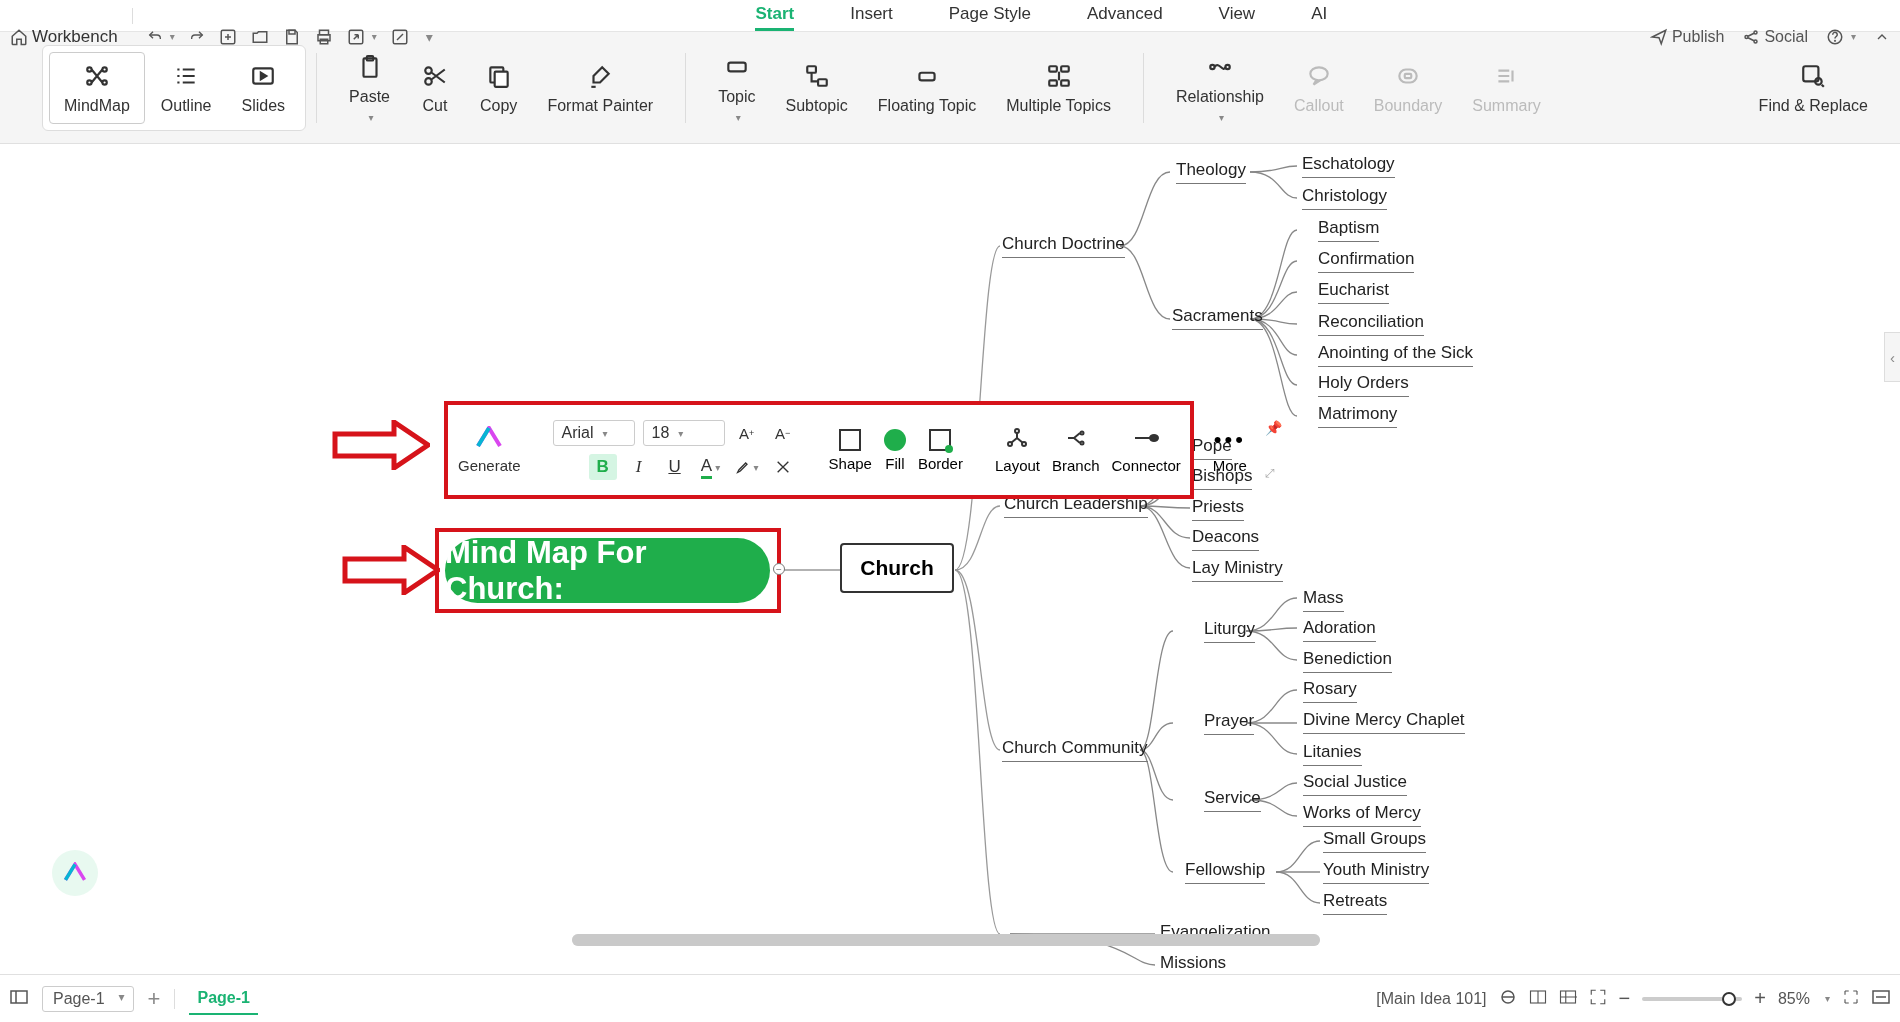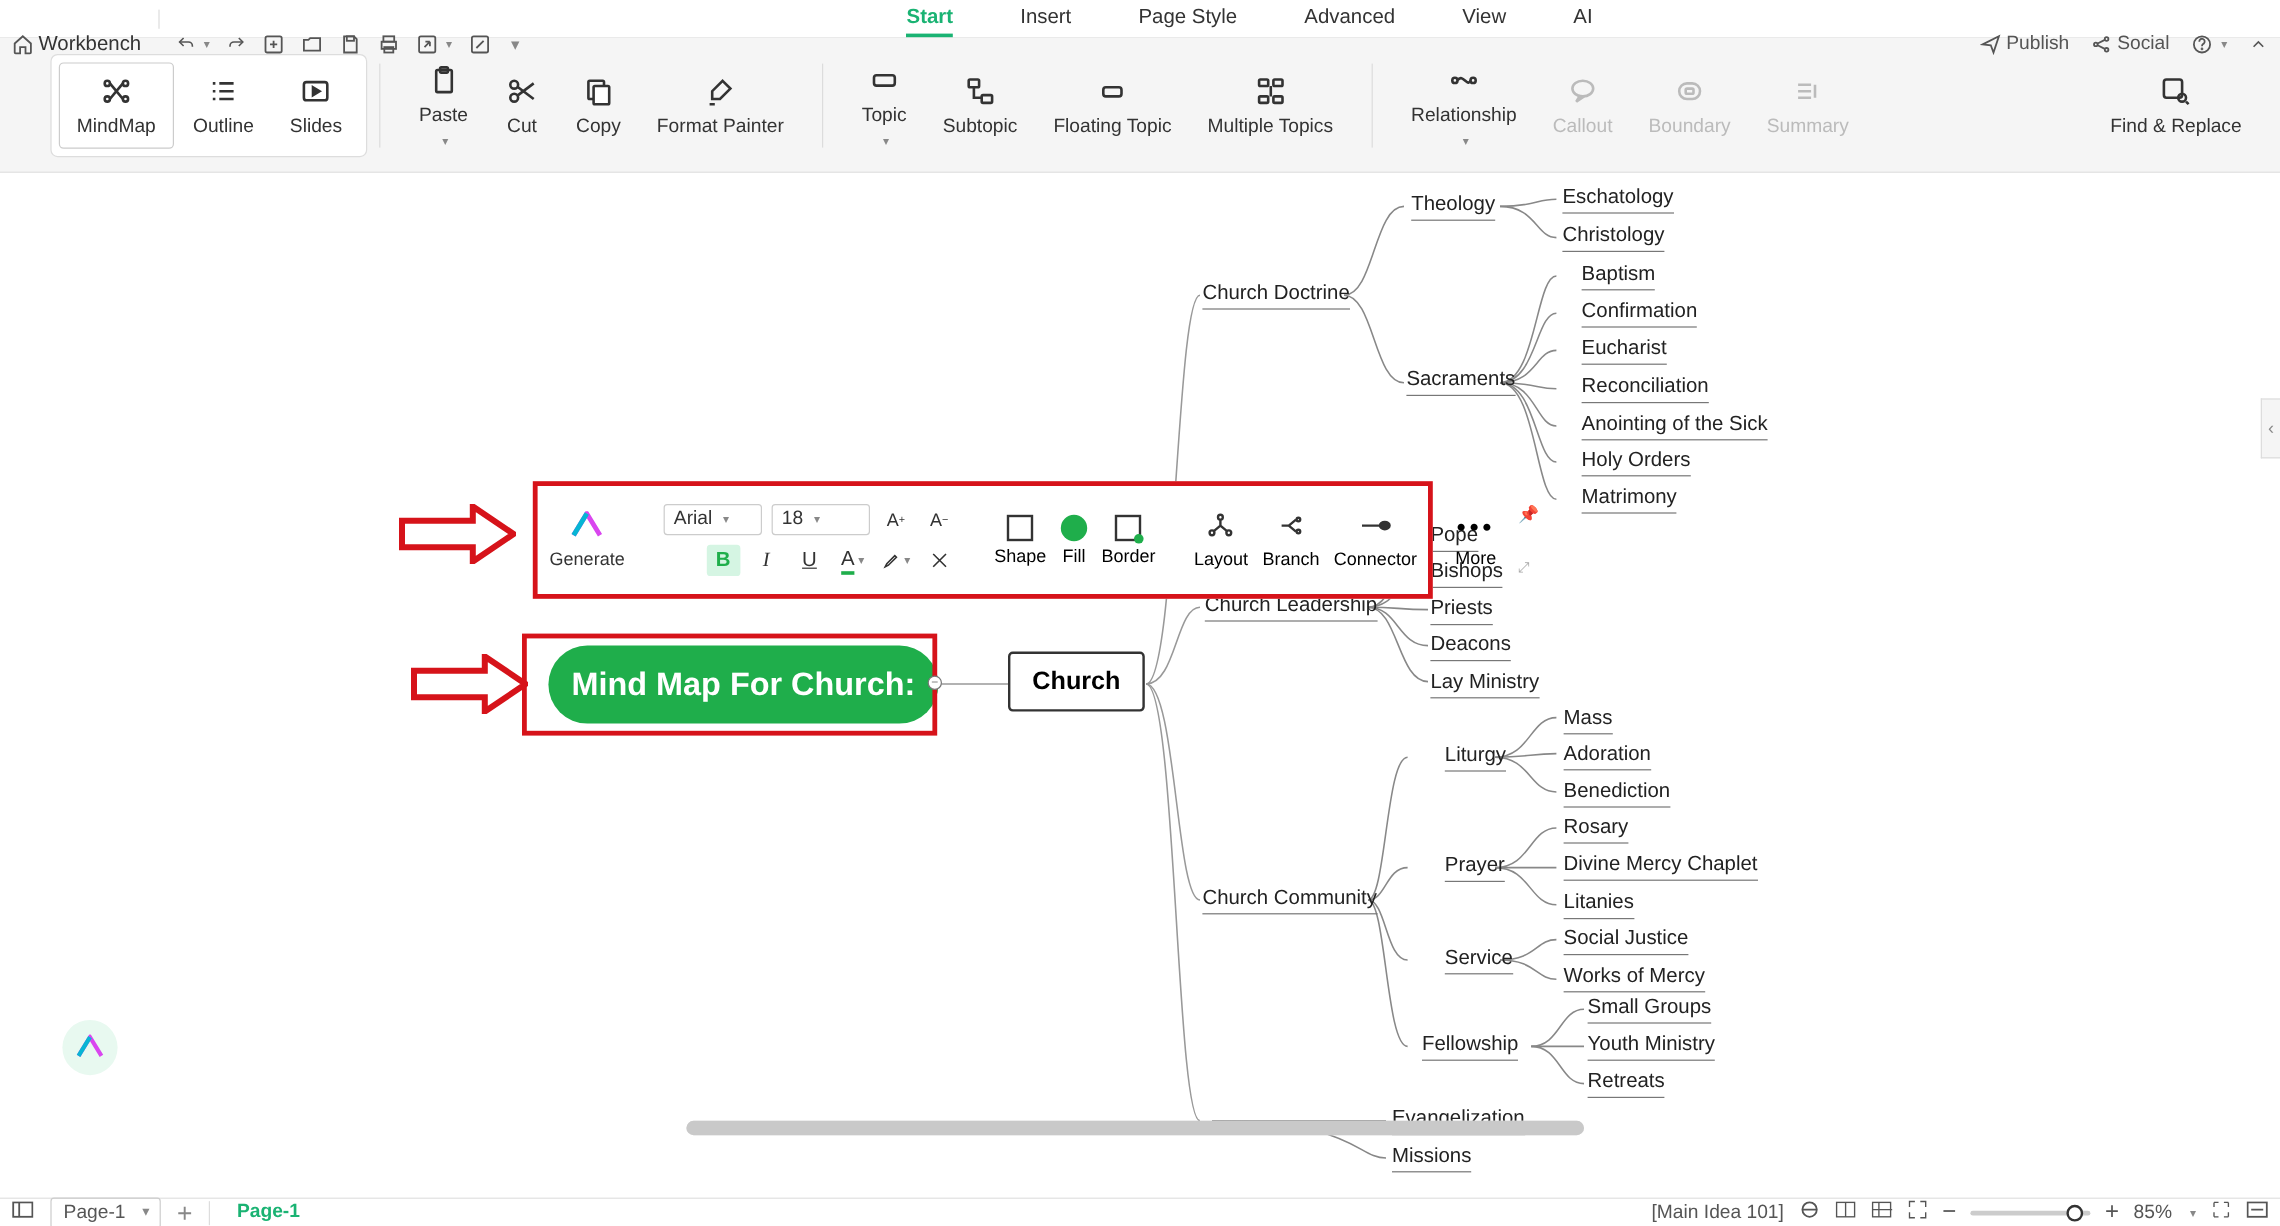--- a/index.html
+++ b/index.html
@@ -28,21 +28,21 @@
 .ribbon-spacer{flex:1;}
 
 
 .canvas{position:absolute;left:0;right:0;top:148px;bottom:36px;background:#fff;overflow:hidden;}
 .mm{position:absolute;left:0;top:0;width:1900px;height:850px;}
 .float-toolbar{position:absolute;left:444px;top:253px;width:750px;height:98px;background:#fff;border:4px solid #d6131a;display:flex;align-items:center;padding:6px 10px;gap:12px;}
 .ft-redbox{position:absolute;left:435px;top:380px;width:346px;height:85px;border:4px solid #d6131a;background:transparent;pointer-events:none;}
 .arrow{position:absolute;width:100px;height:50px;}
 .arrow svg{width:100%;height:100%;}
 
-.central-node{position:absolute;left:457px;top:390px;width:325px;height:65px;background:#1fae4b;border-radius:34px;display:flex;align-items:center;justify-content:center;color:#fff;font-weight:700;font-size:27px;}
+.central-node{position:absolute;left:445px;top:390px;width:325px;height:65px;background:#1fae4b;border-radius:34px;display:flex;align-items:center;justify-content:center;color:#fff;font-weight:700;font-size:31px;}
 .main-node{position:absolute;left:840px;top:395px;width:114px;height:50px;border:2px solid #333;background:#fff;border-radius:4px;display:flex;align-items:center;justify-content:center;font-size:21px;font-weight:600;}
 .mm-lines{position:absolute;left:0;top:0;pointer-events:none;}
 .sub{position:absolute;font-size:17px;color:#222;white-space:nowrap;}
 .leaf{position:absolute;font-size:17px;color:#222;white-space:nowrap;}
 .underline{border-bottom:1px solid #777;padding-bottom:3px;}
 
 .ft-sec{display:flex;flex-direction:column;align-items:center;gap:4px;font-size:15px;color:#333;}
 .ft-row{display:flex;align-items:center;gap:8px;}
 .ft-select{border:1px solid #ccc;border-radius:3px;padding:3px 8px;font-size:16px;display:flex;align-items:center;gap:6px;min-width:82px;}
 .ft-small{width:50px;}
@@ -53,21 +53,21 @@
 .ft-icon-square{width:22px;height:22px;border:2px solid #333;}
 .ft-icon-fill{width:22px;height:22px;border-radius:50%;background:#1fae4b;}
 .ft-icon-border{width:22px;height:22px;border:2px solid #333;position:relative;}
 .ft-icon-border::after{content:"";position:absolute;right:-4px;bottom:-4px;width:8px;height:8px;background:#1fae4b;border-radius:50%;}
 
 
 .hscroll{position:absolute;left:572px;right:580px;bottom:40px;height:12px;background:#e8e8e8;border-radius:6px;}
 .hscroll-thumb{position:absolute;left:0;top:0;width:100%;height:100%;background:#c9c9c9;border-radius:6px;}
 
 
-.status{position:absolute;left:0;right:0;bottom:0;height:24px;border-top:1px solid #e0e0e0;display:flex;padding:0 10px;gap:17px;font-size:16px;color:#555;background:#fff;}
+.status{position:absolute;left:0;right:0;bottom:0;height:48px;border-top:1px solid #e0e0e0;display:flex;padding:0 10px;gap:17px;font-size:16px;color:#555;background:#fff;}
 .status .left{display:flex;align-items:center;gap:14px;}
 .status .select{border:1px solid #ccc;border-radius:3px;padding:3px 28px 3px 10px;font-size:16px;position:relative;}
 .status .select::after{content:"▾";position:absolute;right:8px;color:#888;font-size:12px;}
 .tab-btn{color:#1ab373;border-bottom:2px solid #1ab373;padding:6px 8px;font-weight:600;}
 .status-spacer{flex:1;}
 .status .right{display:flex;align-items:center;gap:12px;}
 .zoom-track{width:100px;height:4px;background:#ccc;position:relative;border-radius:2px;}
 .zoom-thumb{position:absolute;right:6px;top:-5px;width:14px;height:14px;border:2px solid #333;background:#fff;border-radius:50%;}
 
 .side-tab{position:absolute;right:0;top:184px;width:16px;height:50px;background:#f5f5f5;border-left:1px solid #ddd;border-top:1px solid #ddd;border-bottom:1px solid #ddd;display:flex;align-items:center;justify-content:center;color:#888;font-size:15px;cursor:pointer;}

